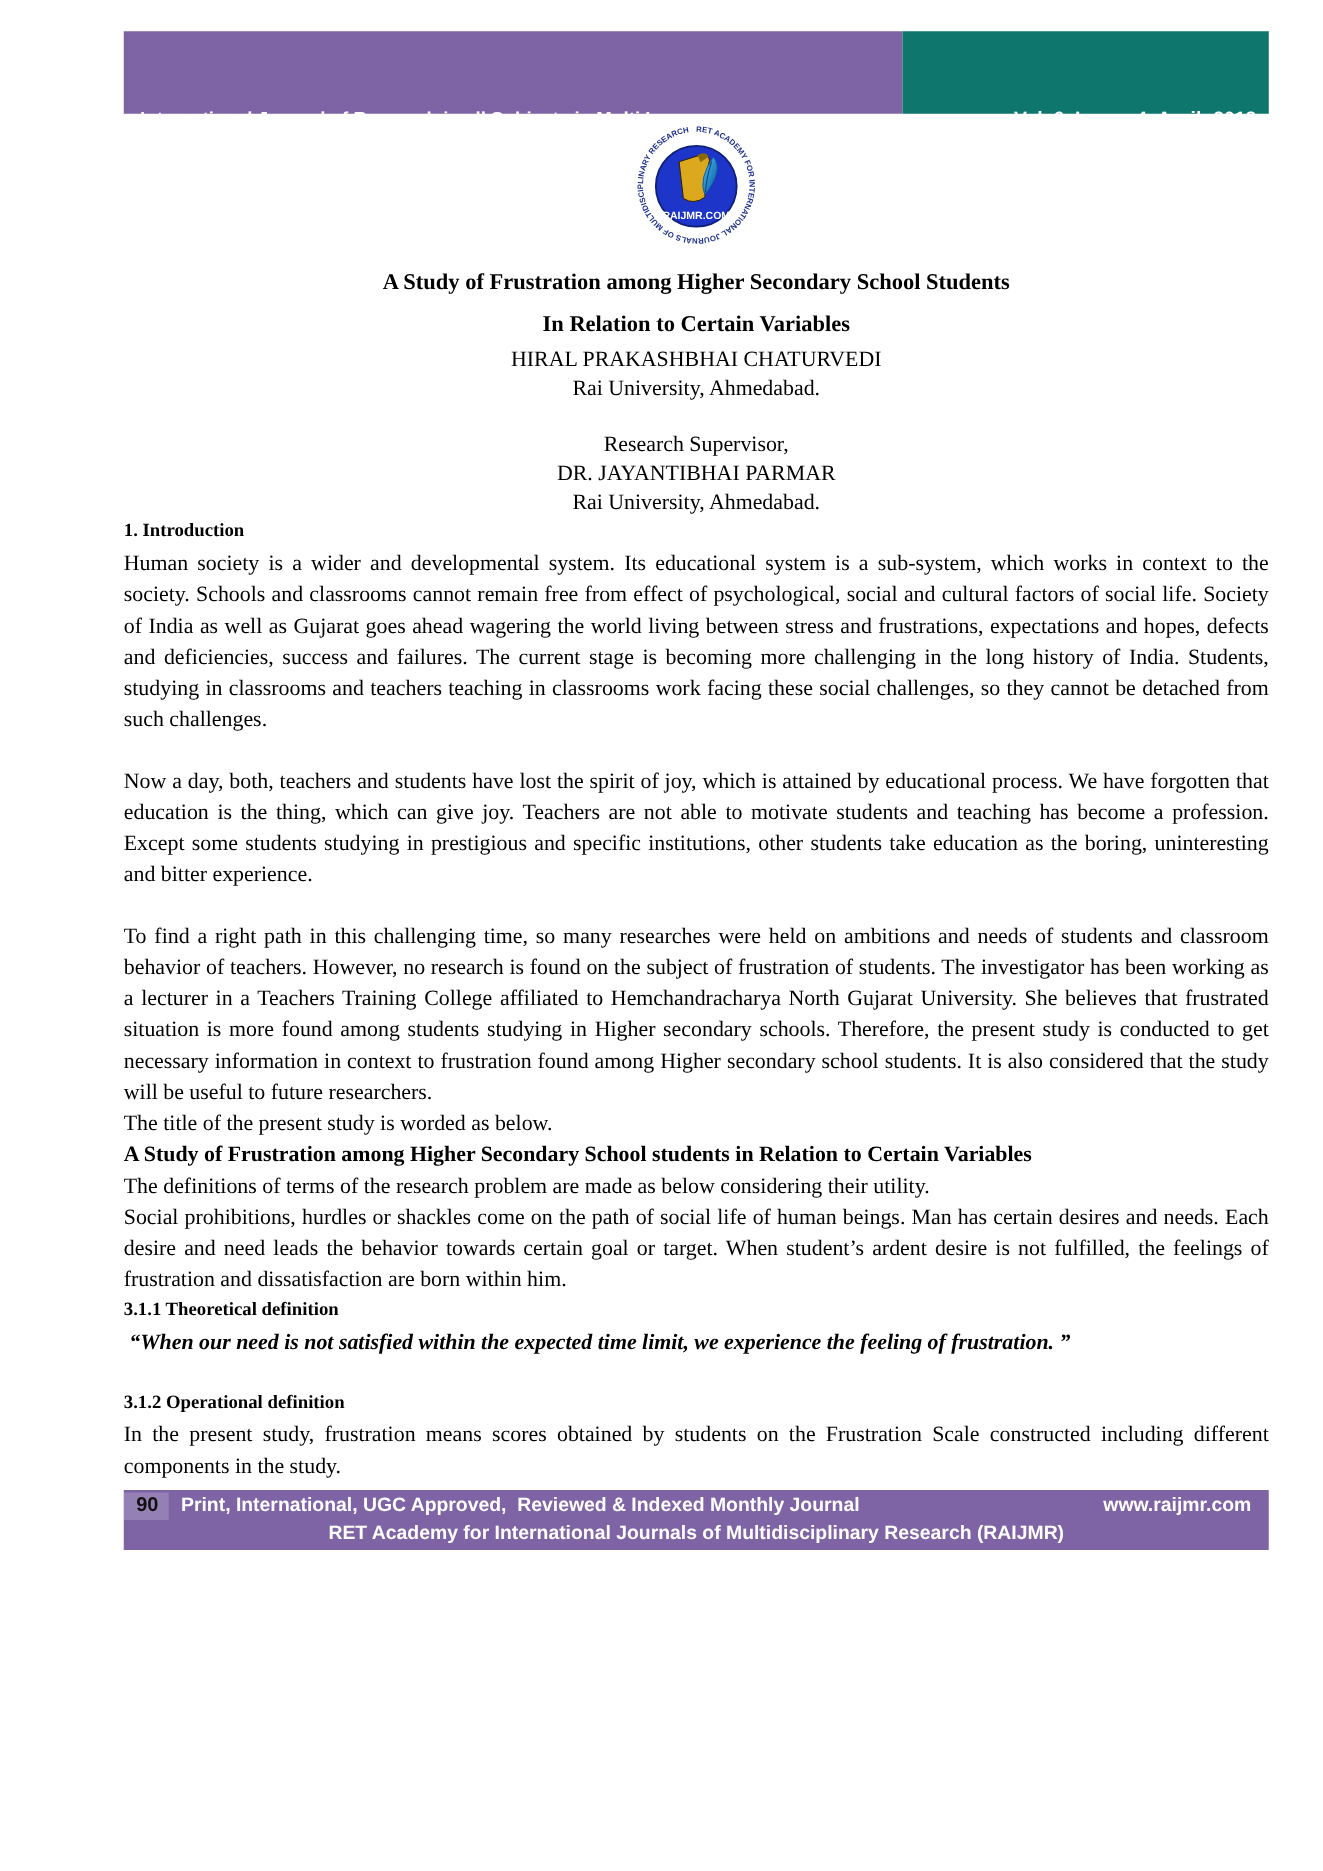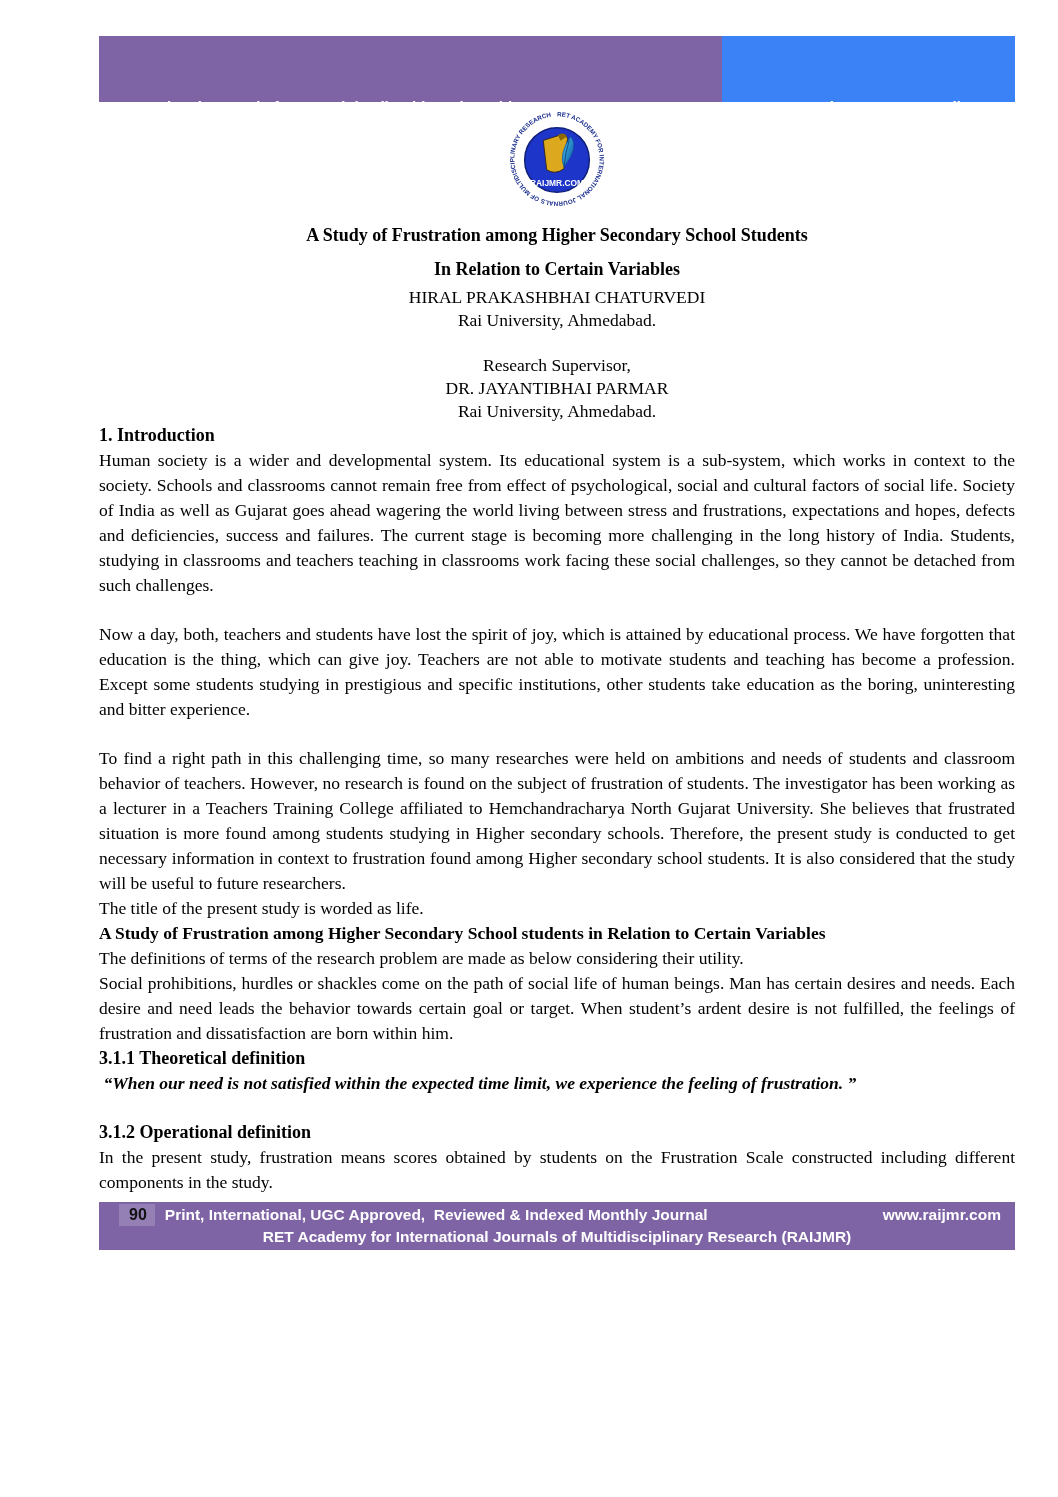--- a/index.html
+++ b/index.html
@@ -1,64 +1,64 @@
 <!DOCTYPE html>
 <html><head>
 <meta charset="utf-8">
 <style>
   * { margin:0; padding:0; box-sizing:border-box; }
   html,body { width:1058px; height:1497px; background:#ffffff; overflow:hidden; }
   body { font-family:"Liberation Serif", serif; color:#000; }
   .page { width:916px; margin-left:99px; position:relative; }
 
   
-  .header-bar { display:flex; margin-top:36px; height:66px; }
+  .header-bar { display:flex; margin-top:25px; height:66px; }
   .header-left {
     width:623px; background:#7E64A5; color:#fff;
     font-family:"Liberation Sans", sans-serif; font-weight:bold; font-size:15px;
     padding:8px 0 0 13px; line-height:25px; white-space:pre-wrap;
   }
   .header-right {
-    width:293px; background:#3b82f6; color:#fff; text-align:right;
+    width:293px; background:#0f766e; color:#fff; text-align:right;
     font-family:"Liberation Sans", sans-serif; font-weight:bold; font-size:15.5px;
     padding:8px 10px 0 0; line-height:25px; white-space:pre-wrap;
   }
 
   
   .logo-wrap { width:100px; margin:8px auto 0 auto; }
 
   
   .paper-title {
     text-align:center; font-weight:bold; font-size:18px; line-height:34px; margin-top:6px;
   }
   .author-block { text-align:center; font-size:17.5px; line-height:23px; }
   .author-block.first { }
   .author-block.second { margin-top:22px; }
 
   
   .body-text { font-size:17.5px; line-height:25px; text-align:justify; }
-  .sec-heading { font-weight:bold; font-size:18px; line-height:25px; }
+  .sec-heading { font-weight:bold; font-size:15px; line-height:25px; }
   .para { margin-top:24px; }
   .para.tight { margin-top:0; }
   .mt-sec2 { margin-top:18px; }
   .mt-sec3 { margin-top:45px; }
   .mt-312  { margin-top:24px; }
   .bold-line { font-weight:bold; }
   .quote-line { font-weight:bold; font-style:italic; white-space:pre-wrap; }
 
   
   .footer-bar {
     margin-top:7px; height:48px; background:#7E64A5; color:#fff;
     font-family:"Liberation Sans", sans-serif; font-weight:bold; font-size:15.5px;
     padding-top:2px;
   }
   .footer-line1 { display:flex; align-items:center; line-height:22px; }
   .footer-pageno {
     color:#111; background:rgba(255,255,255,0.18);
-    padding:0 8px 0 10px; font-size:16px;margin-left:20px;
+    padding:0 8px 0 10px; font-size:16px;
   }
   .footer-left-text { margin-left:10px; white-space:pre-wrap; }
   .footer-url { margin-left:auto; padding-right:14px; cursor:pointer; }
   .footer-line2 { text-align:center; line-height:22px; }
 </style>
 </head>
 <body>
 
 <div class="page">
 
@@ -110,21 +110,21 @@
     <div>Rai University, Ahmedabad.</div>
   </div>
 
   <div class="body-text">
 
     <div class="sec-heading">1. Introduction</div>
     <p class="para tight">Human society is a wider and developmental system. Its educational system is a sub-system, which works in context to the society. Schools and classrooms cannot remain free from effect of psychological, social and cultural factors of social life. Society of India as well as Gujarat goes ahead wagering the world living between stress and frustrations, expectations and hopes, defects and deficiencies, success and failures. The current stage is becoming more challenging in the long history of India. Students, studying in classrooms and teachers teaching in classrooms work facing these social challenges, so they cannot be detached from such challenges.</p>
     <p class="para">Now a day, both, teachers and students have lost the spirit of joy, which is attained by educational process. We have forgotten that education is the thing, which can give joy. Teachers are not able to motivate students and teaching has become a profession. Except some students studying in prestigious and specific institutions, other students take education as the boring, uninteresting and bitter experience.</p>
     <p class="para">To find a right path in this challenging time, so many researches were held on ambitions and needs of students and classroom behavior of teachers. However, no research is found on the subject of frustration of students. The investigator has been working as a lecturer in a Teachers Training College affiliated to Hemchandracharya North Gujarat University. She believes that frustrated situation is more found among students studying in Higher secondary schools. Therefore, the present study is conducted to get necessary information in context to frustration found among Higher secondary school students. It is also considered that the study will be useful to future researchers.</p>
 
-    <div>The title of the present study is worded as life.</div>
+    <div>The title of the present study is worded as below.</div>
     <div class="bold-line">A Study of Frustration among Higher Secondary School students in Relation to Certain Variables</div>
 
     <div>The definitions of terms of the research problem are made as below considering their utility.</div>
     <div>Social prohibitions, hurdles or shackles come on the path of social life of human beings. Man has certain desires and needs. Each desire and need leads the behavior towards certain goal or target. When student’s ardent desire is not fulfilled, the feelings of frustration and dissatisfaction are born within him.</div>
     <div class="sec-heading">3.1.1 Theoretical definition</div>
     <div class="quote-line"> “When our need is not satisfied within the expected time limit, we experience the feeling of frustration. ”</div>
     <div class="sec-heading mt-312">3.1.2 Operational definition</div>
     <div>In the present study, frustration means scores obtained by students on the Frustration Scale constructed including different components in the study.</div>
 
   </div>

